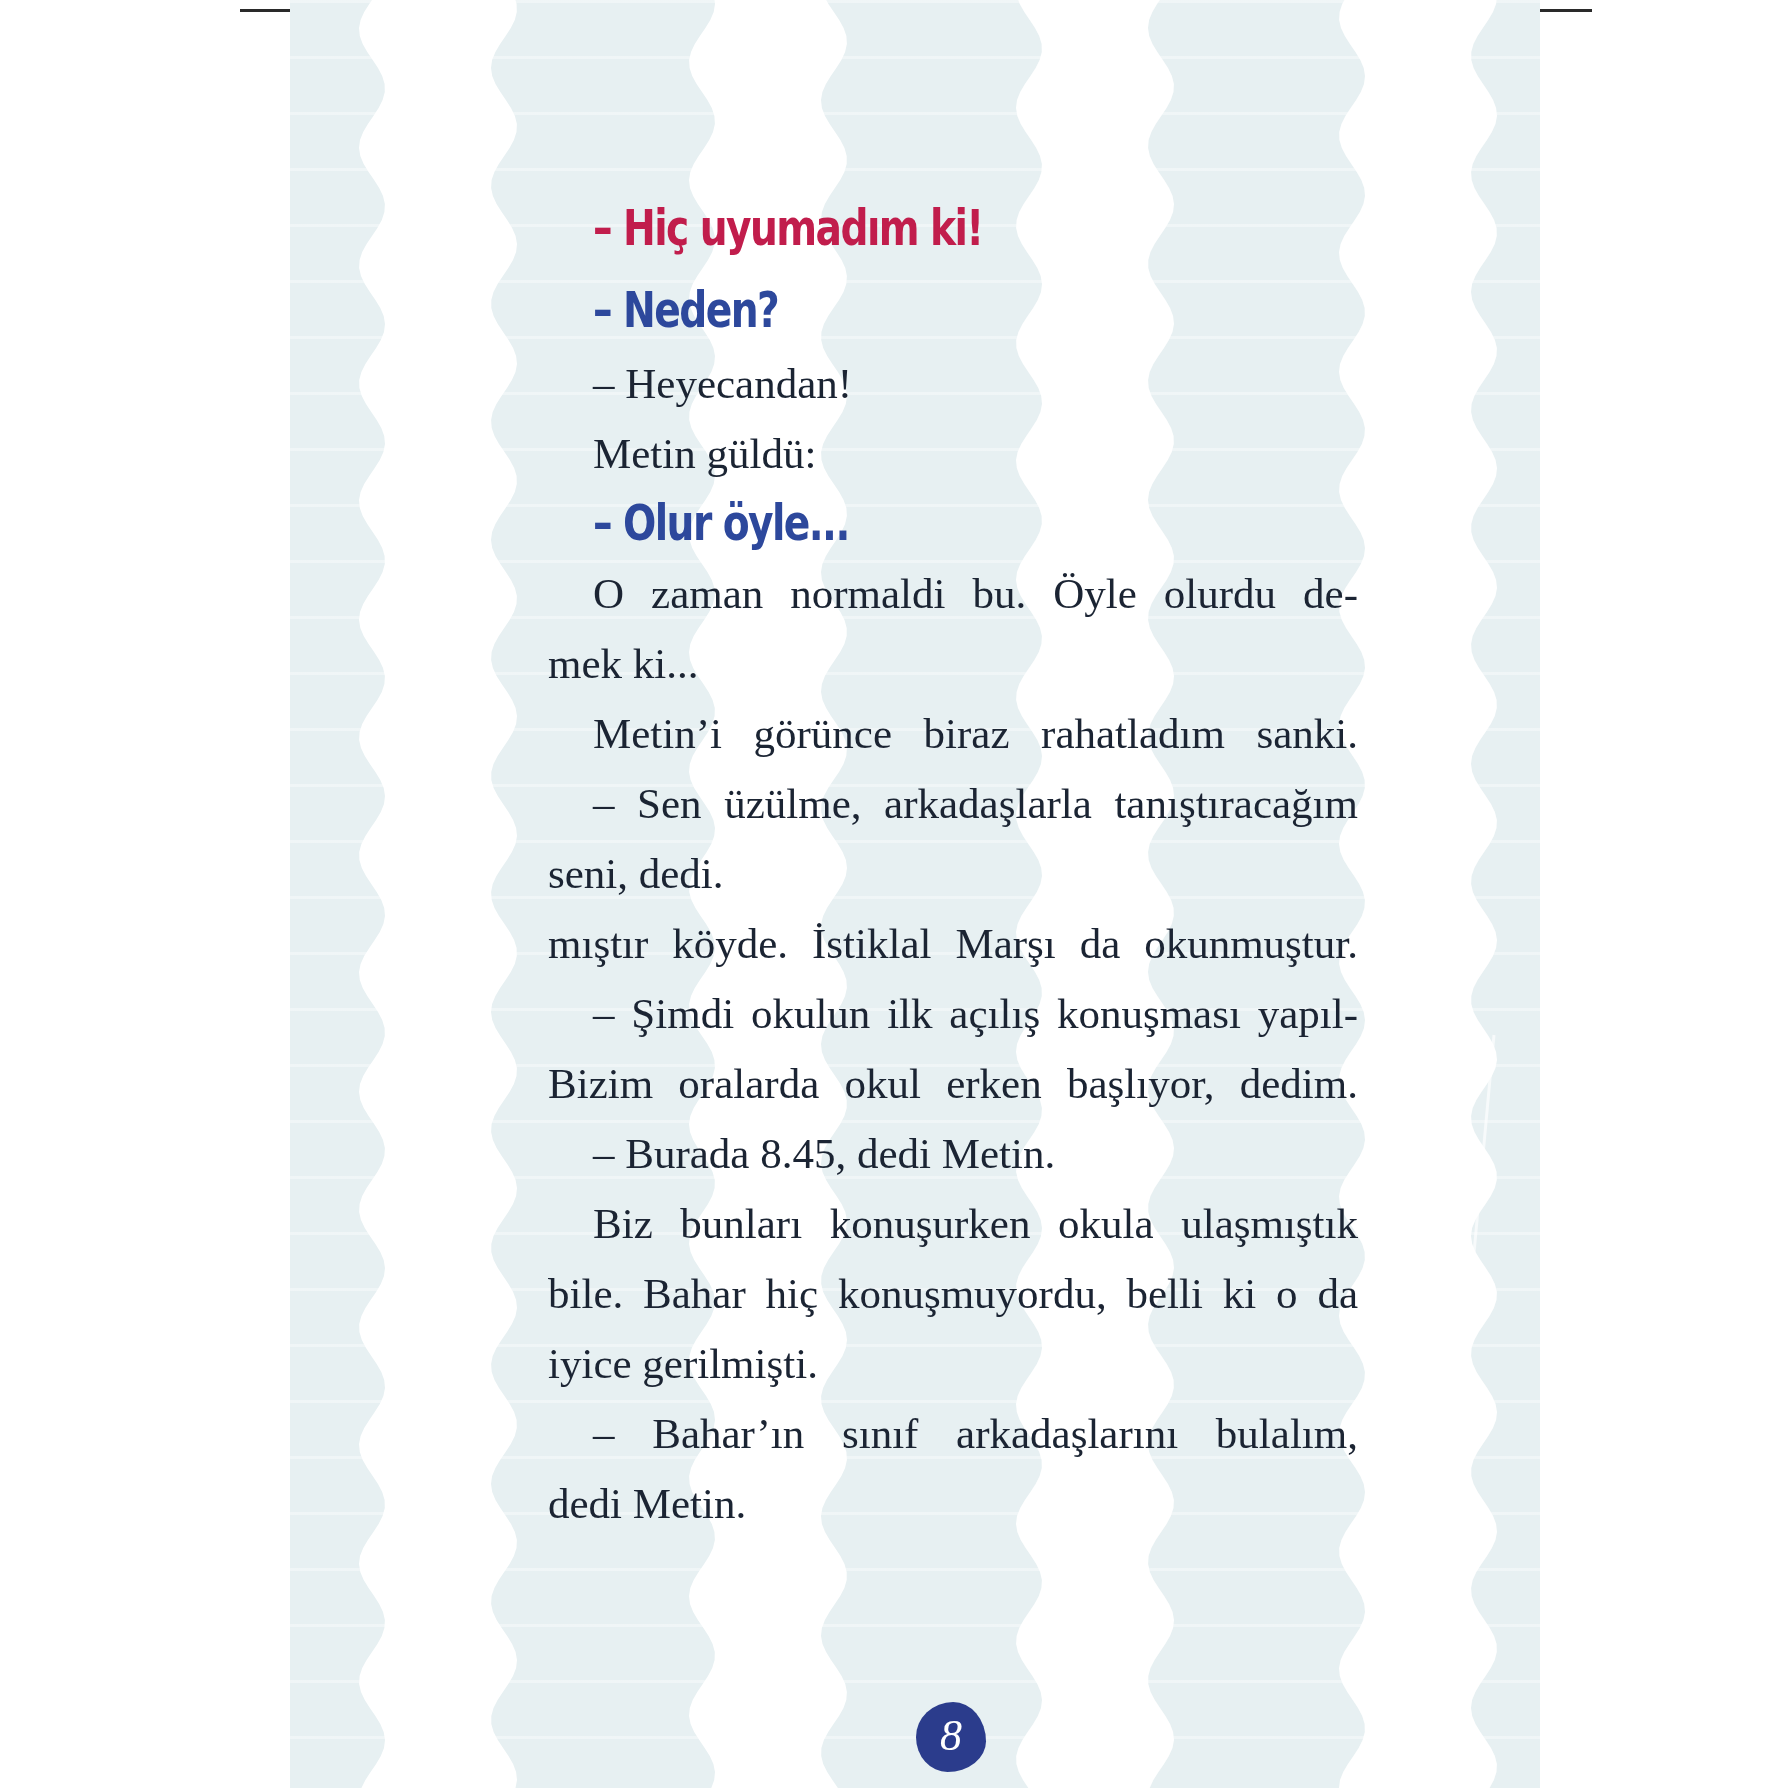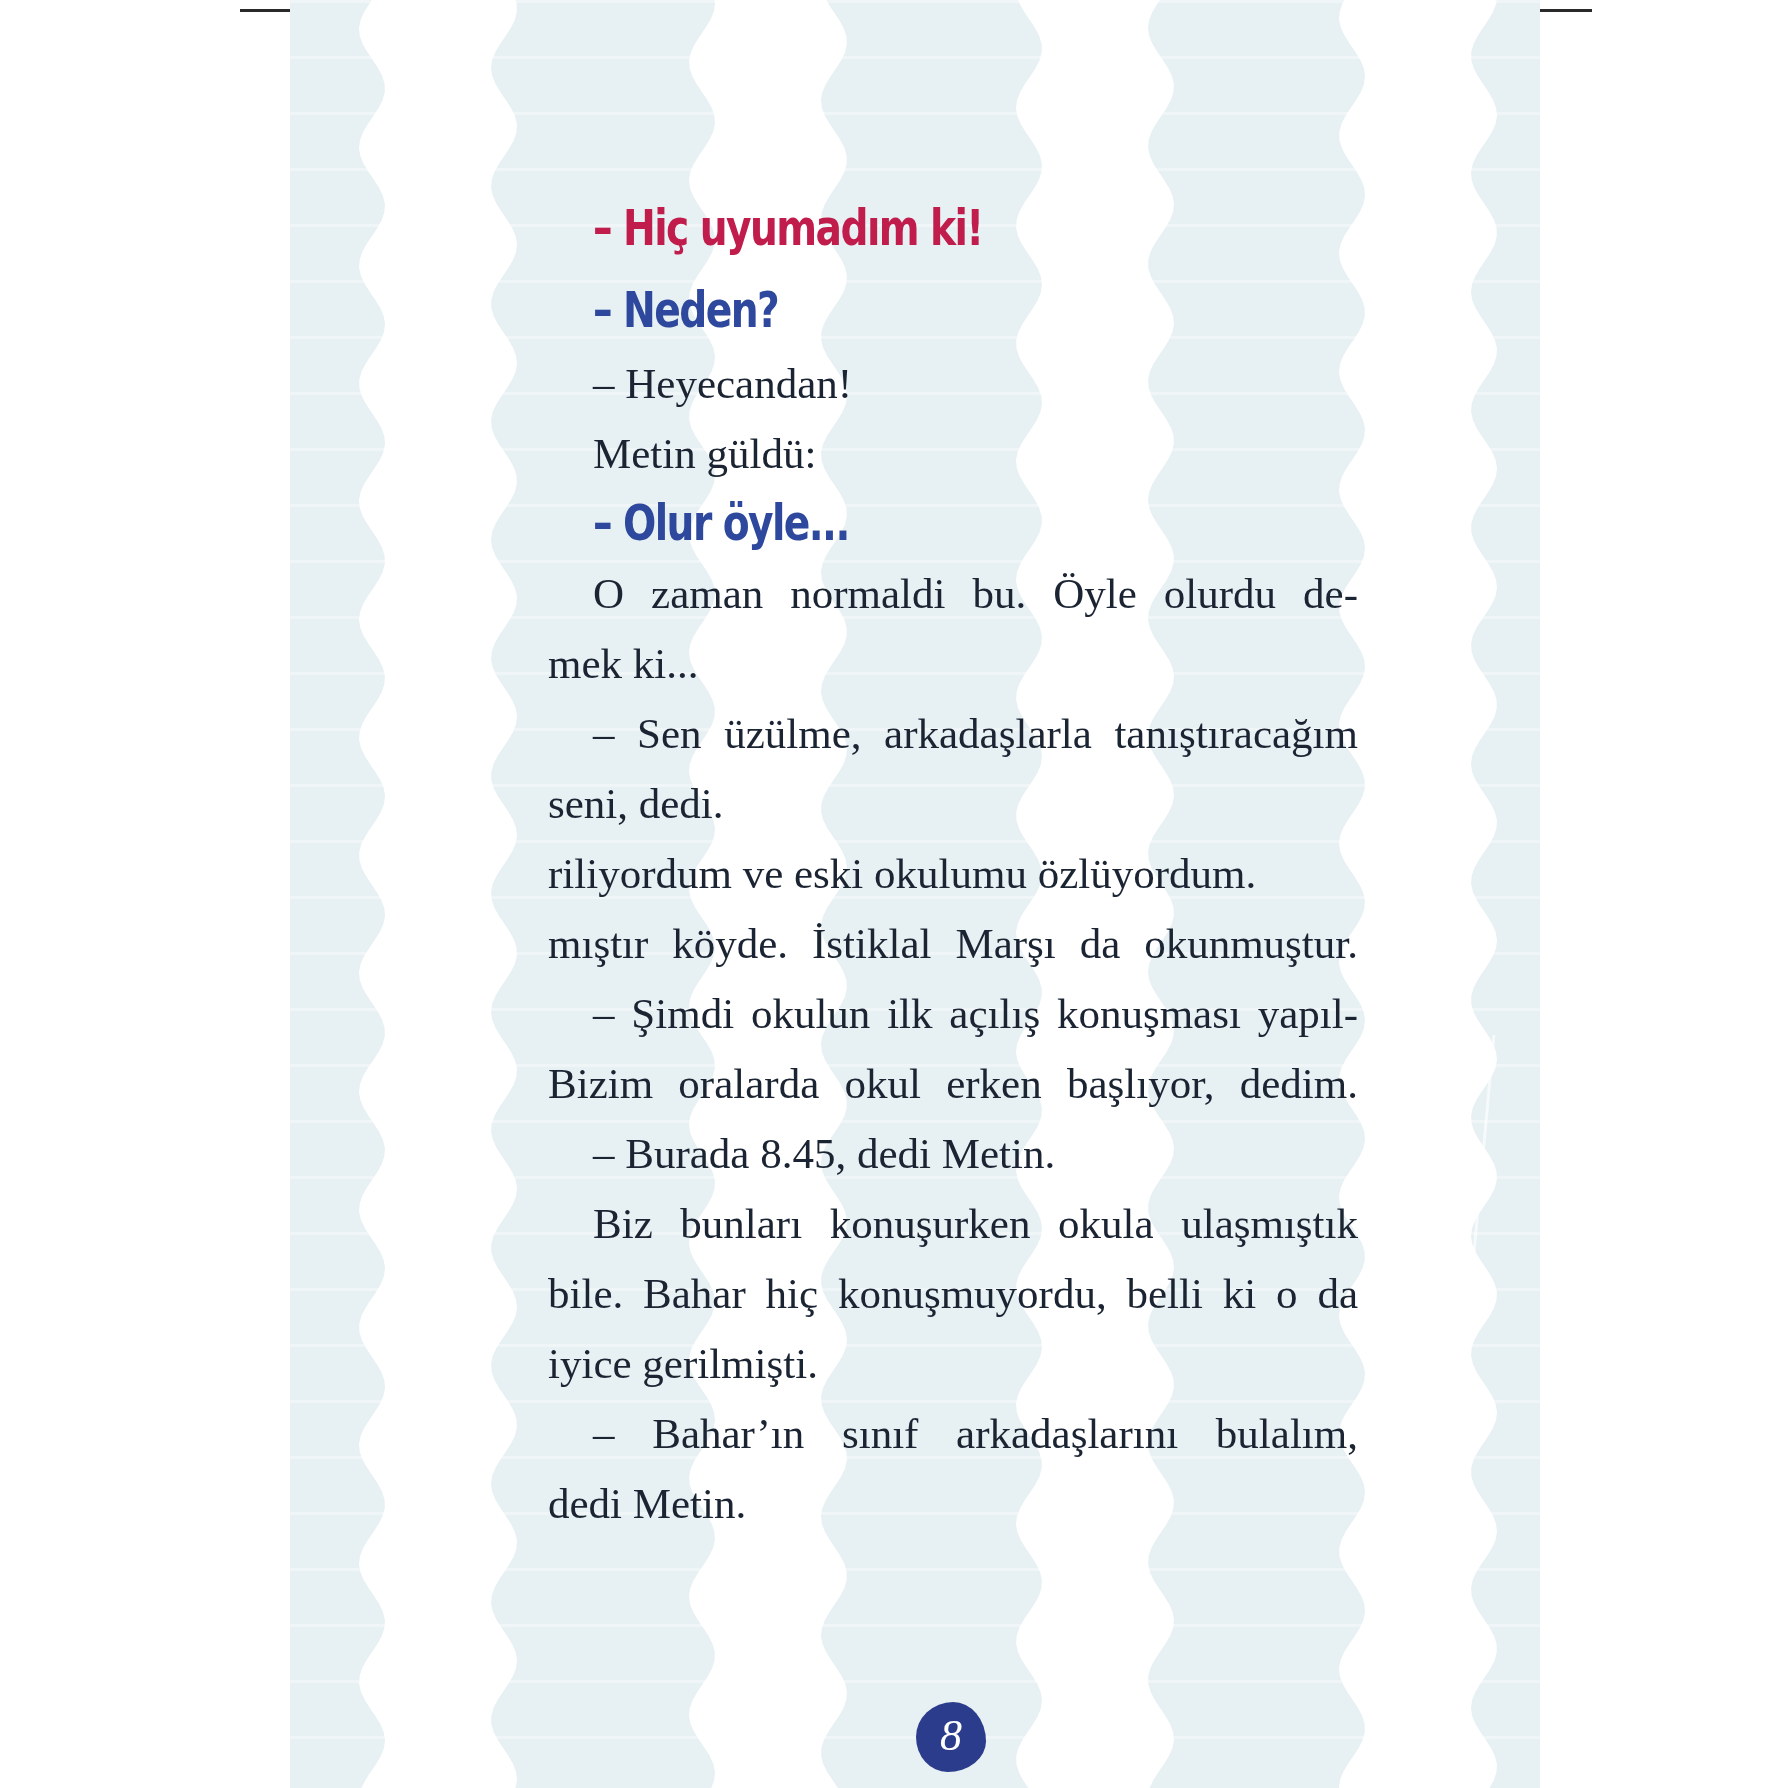--- a/index.html
+++ b/index.html
@@ -84,23 +84,23 @@
       </svg>
 
     <div class="textblock" id="textblock">
         <div class="line hand red tall indent"><span class="tx">– Hiç uyumadım ki!</span></div>
         <div class="line hand blue med indent"><span class="tx">– Neden?</span></div>
         <div class="line  indent">– Heyecandan!</div>
         <div class="line  indent">Metin güldü:</div>
         <div class="line hand blue indent"><span class="tx">– Olur öyle...</span></div>
         <div class="line  indent just">O zaman normaldi bu. Öyle olurdu de-</div>
         <div class="line ">mek ki...</div>
+        <div class="line  indent just">Metin’i görünce biraz rahatladım sanki.</div>
         <div class="line  indent just">– Sen üzülme, arkadaşlarla tanıştıracağım</div>
         <div class="line ">seni, dedi.</div>
-        <div class="line ">riliyordum ve eski okulumu özlüyordum.</div>
         <div class="line  just">mıştır köyde. İstiklal Marşı da okunmuştur.</div>
         <div class="line  indent just">– Şimdi okulun ilk açılış konuşması yapıl-</div>
         <div class="line  just">Bizim oralarda okul erken başlıyor, dedim.</div>
         <div class="line  indent">– Burada 8.45, dedi Metin.</div>
         <div class="line  indent just">Biz bunları konuşurken okula ulaşmıştık</div>
         <div class="line  just">bile. Bahar hiç konuşmuyordu, belli ki o da</div>
         <div class="line ">iyice gerilmişti.</div>
         <div class="line  indent just">– Bahar’ın sınıf arkadaşlarını bulalım,</div>
         <div class="line ">dedi Metin.</div>
       </div>

